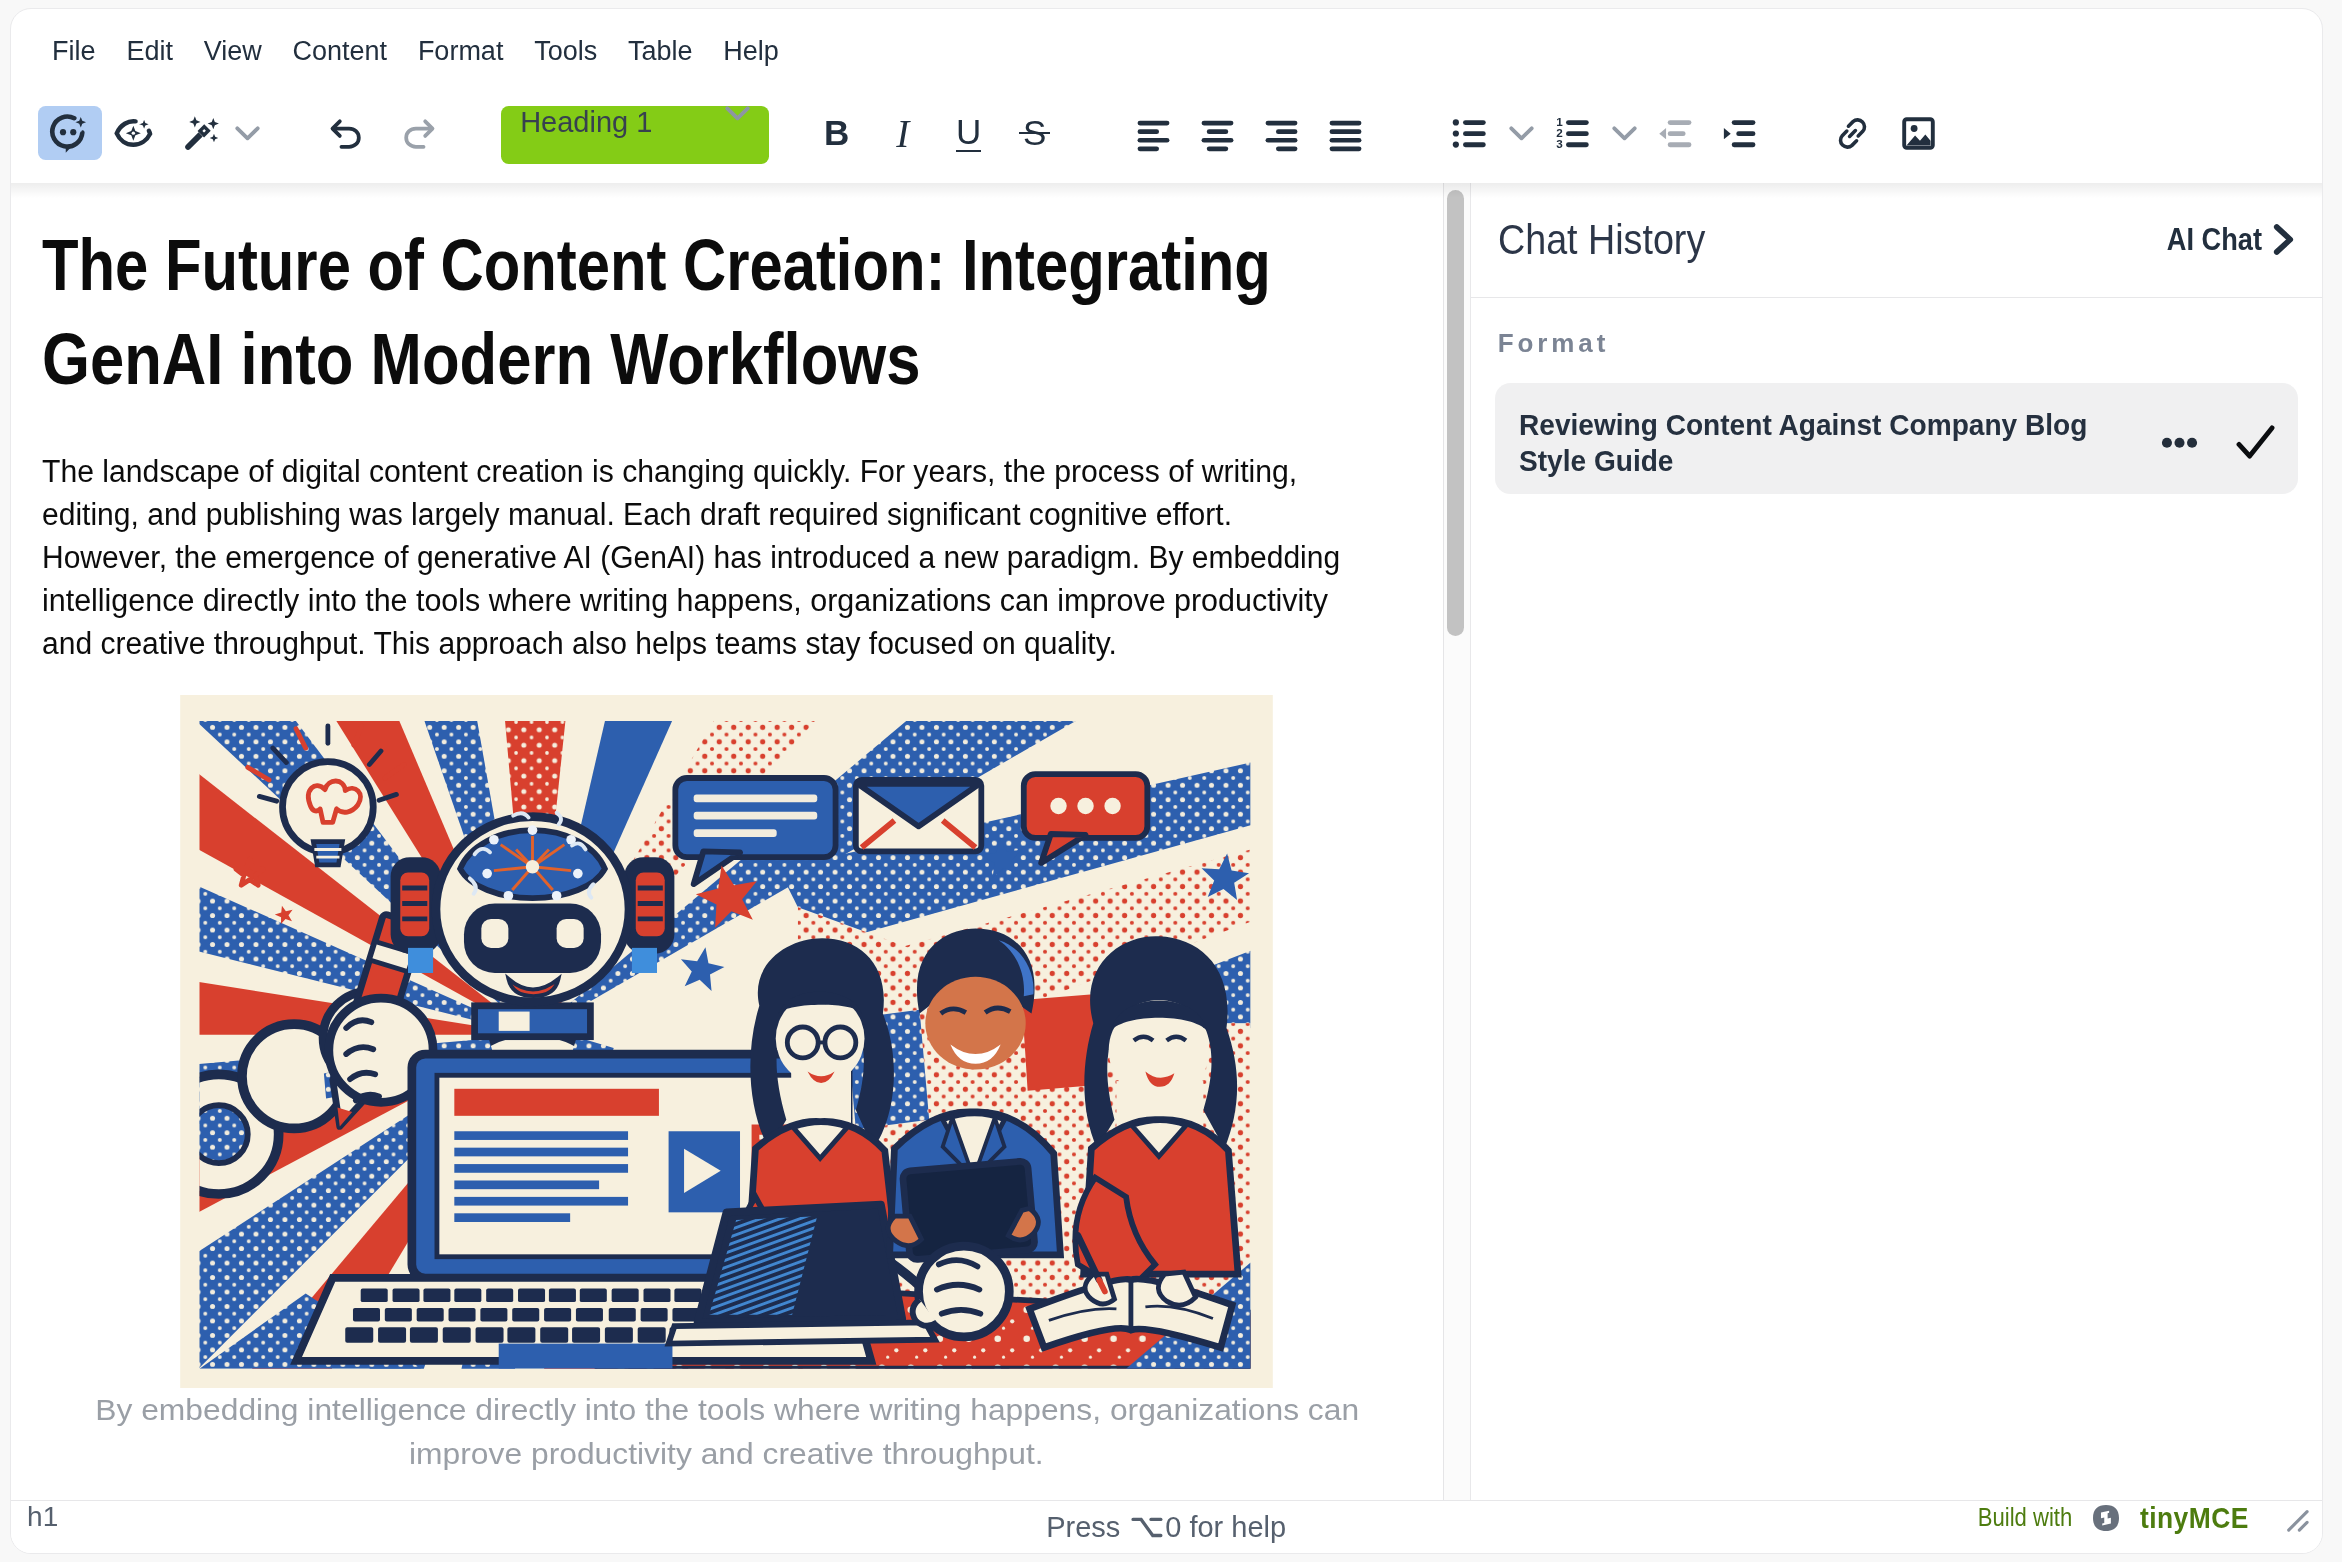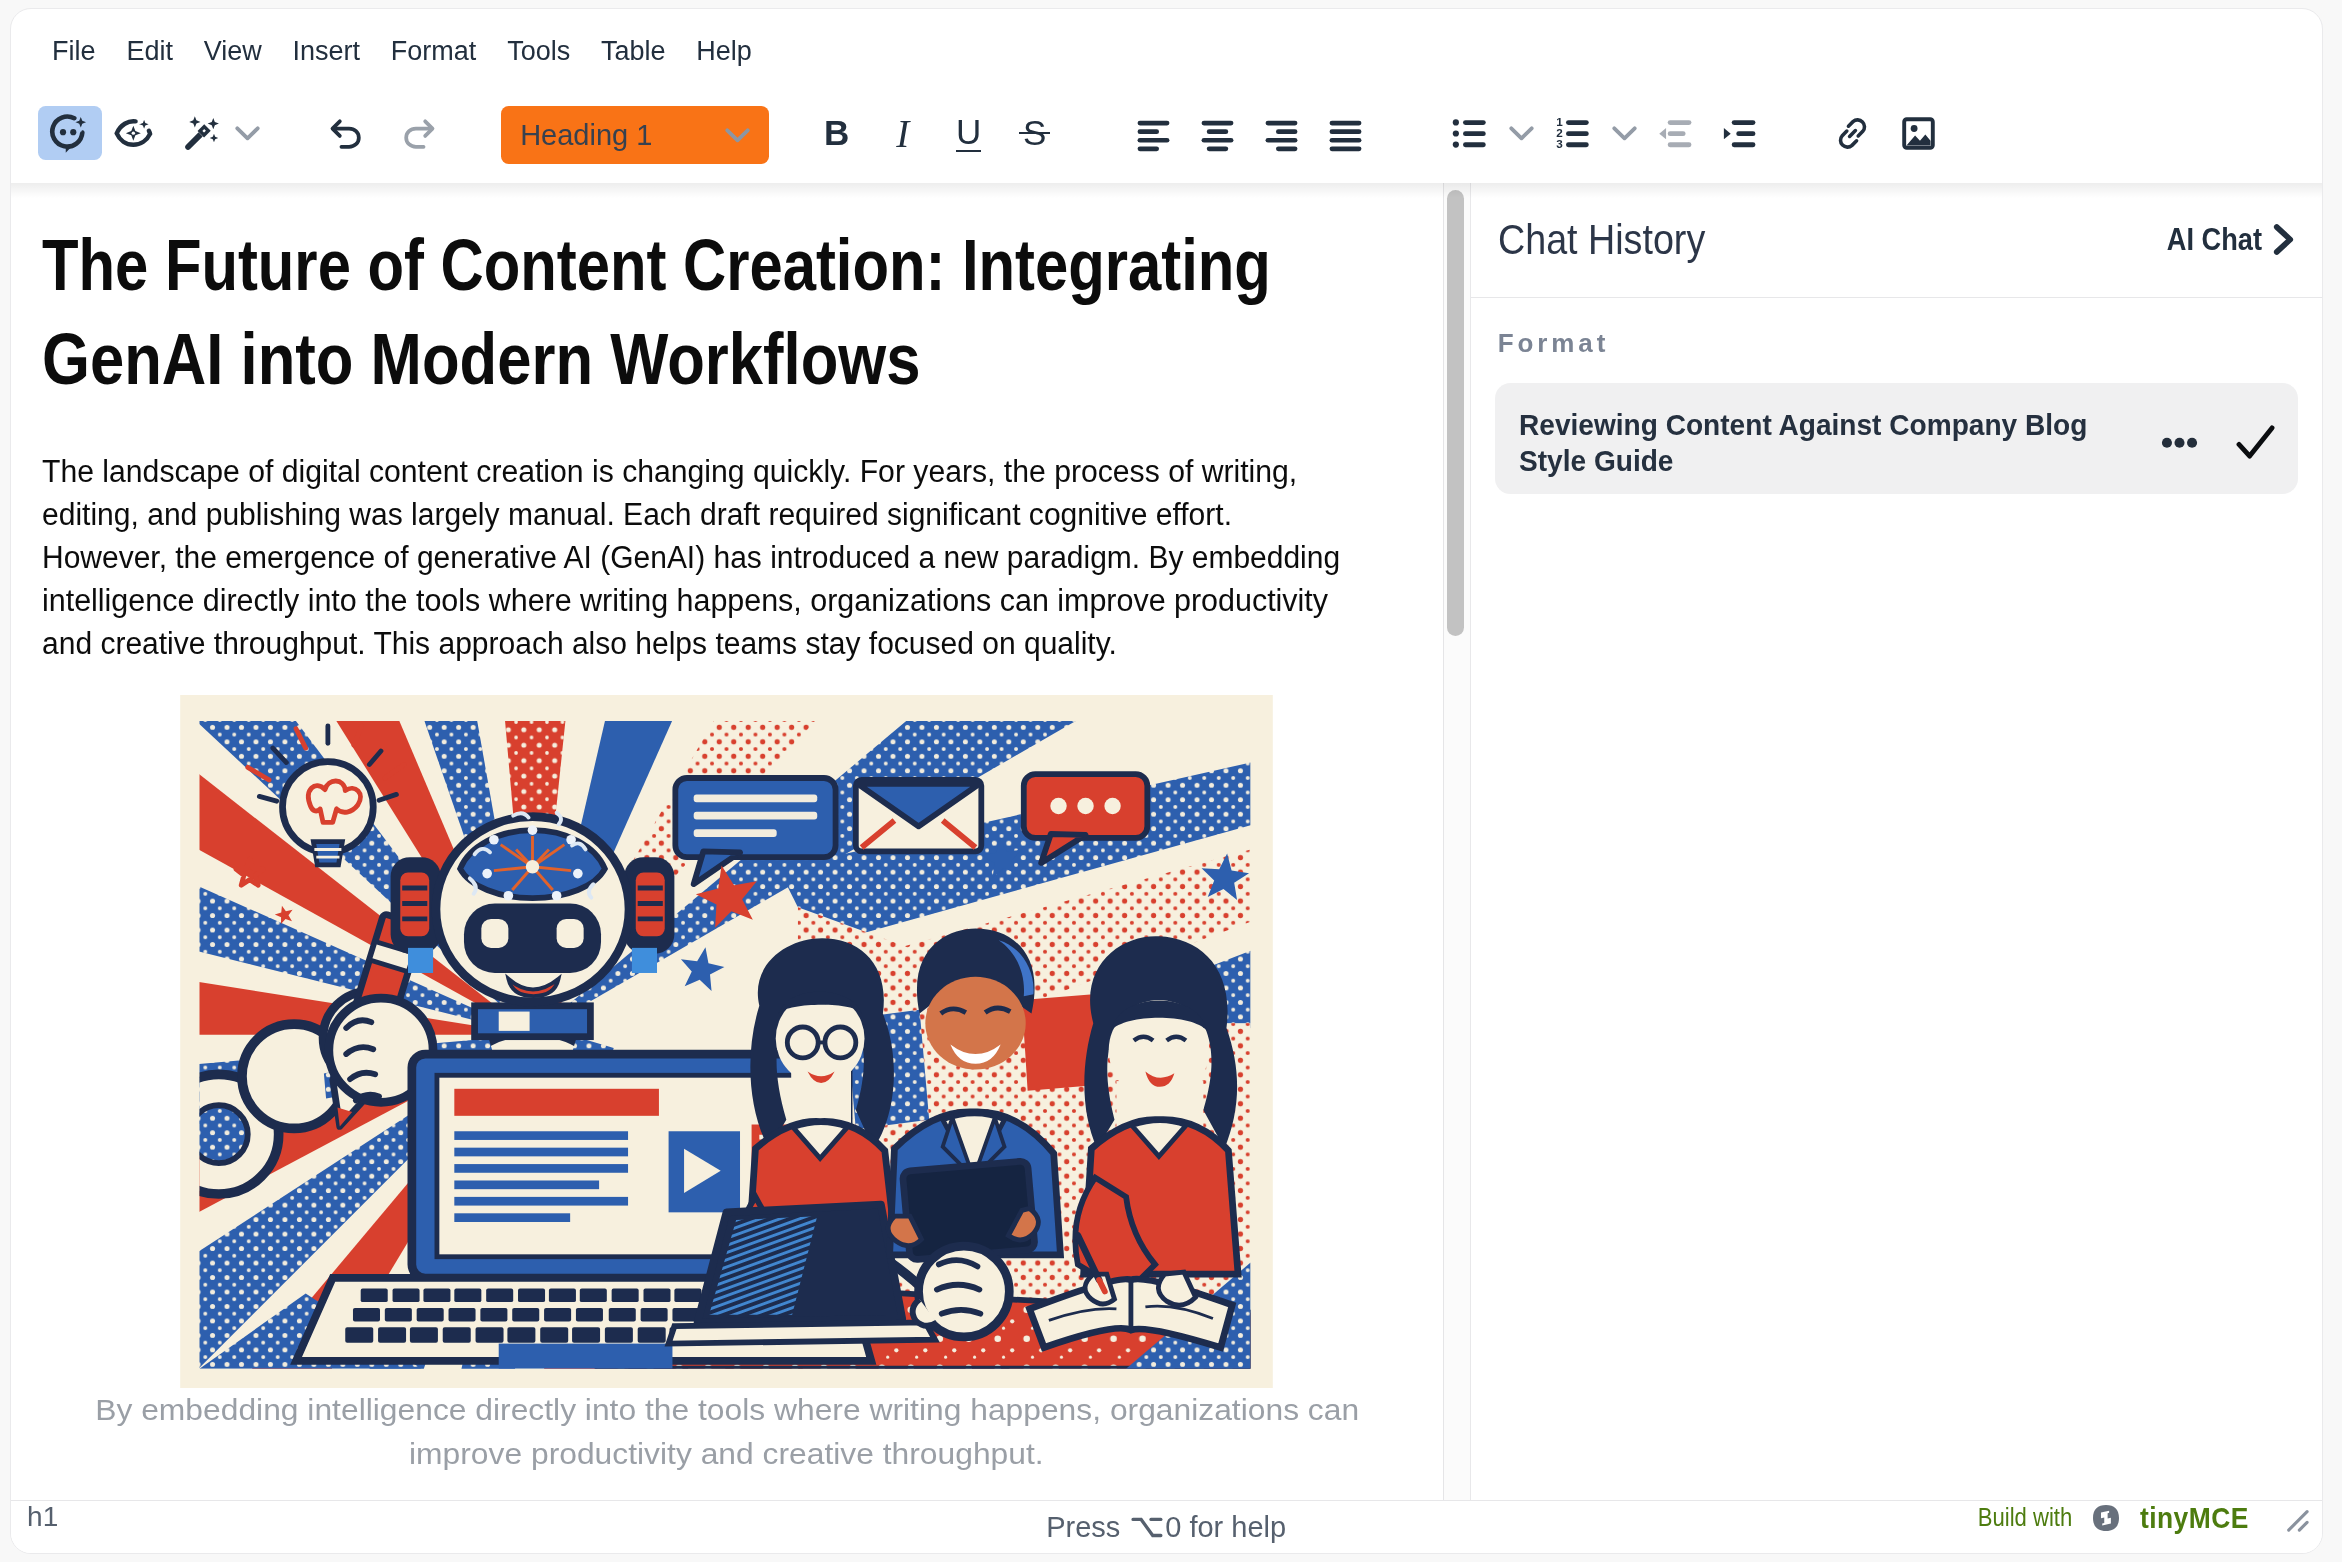--- a/index.html
+++ b/index.html
@@ -10,21 +10,21 @@
   
   .menubar { display:flex; align-items:center; height:85px; padding-left:26px; }
   .menubar span { font-size:27px; color:#222f3e; padding:0 15.4px; margin-right:0; }
   .toolbar { display:flex; align-items:flex-start; height:89px; padding-top:12.6px; padding-left:27px; position:relative; }
   .tbtn { width:64px; height:54px; display:flex; align-items:center; justify-content:center; border-radius:7.7px; flex:0 0 auto; }
   .tbtn.active { background:#b1cdf3; }
   .tbtn svg { display:block; }
   .sep { width:23px; flex:0 0 auto; }
   .sep2 { width:46px; flex:0 0 auto; }
   .chev { width:39px; height:54px; display:flex; align-items:center; justify-content:center; flex:0 0 auto; }
-  .selectbox { width:268px; height:58px; background:#f97316; border-radius:7.7px; display:flex; align-items:center; padding:0 19.3px; margin:0 5.8px; flex:0 0 auto; }
+  .selectbox { width:268px; height:58px; background:#84cc16; border-radius:7.7px; display:flex; padding:0 19.3px; margin:0 5.8px; flex:0 0 auto; }
   .selectbox .lbl { font-size:29px; color:#37414f; flex:1; }
   .hdrshadow { position:absolute; left:0; top:174px; width:100%; height:15.4px;
     background:linear-gradient(to bottom, rgba(0,0,0,0.07), rgba(0,0,0,0)); z-index:5; pointer-events:none; }
   .ico-letter { font-size:35px; font-weight:bold; color:#222f3e; }
   
   .mainrow { position:absolute; left:0; top:174px; bottom:53px; width:100%; display:flex; }
   .editor { flex:0 0 1433px; width:1433px; border-right:1.9px solid #e5e5e7; position:relative; background:#fff; overflow:hidden; }
   .gutter { flex:0 0 27px; width:27px; position:relative; background:#fbfbfb; border-right:1.9px solid #e8e8ea; }
   .thumb { position:absolute; left:2.9px; top:7.7px; width:17.4px; height:446px; background:#c2c2c2; border-radius:8.7px; }
   .sidebar { flex:1; min-width:0; position:relative; background:#fff; overflow:hidden; }
@@ -58,21 +58,21 @@
     font-size:26px; color:#4d7c0f; }
   .st-right b { font-size:30px; letter-spacing:0.5px; }
 </style>
 </head>
 <body>
 <div class="panel">
   <div class="menubar">
     <span>File</span>
       <span>Edit</span>
       <span>View</span>
-      <span>Insert</span>
+      <span>Content</span>
       <span>Format</span>
       <span>Tools</span>
       <span>Table</span>
       <span>Help</span>
   </div>
   <div class="toolbar" id="toolbar">
     <div class="tbtn active">
       <svg width="41" height="41" viewBox="0 0 24 24">
         <g fill="none" stroke="#222f3e" stroke-width="2.7" stroke-linecap="round">
           <path d="M14.8 3.1 A 8.8 8.8 0 1 0 19.5 11.5"></path>

